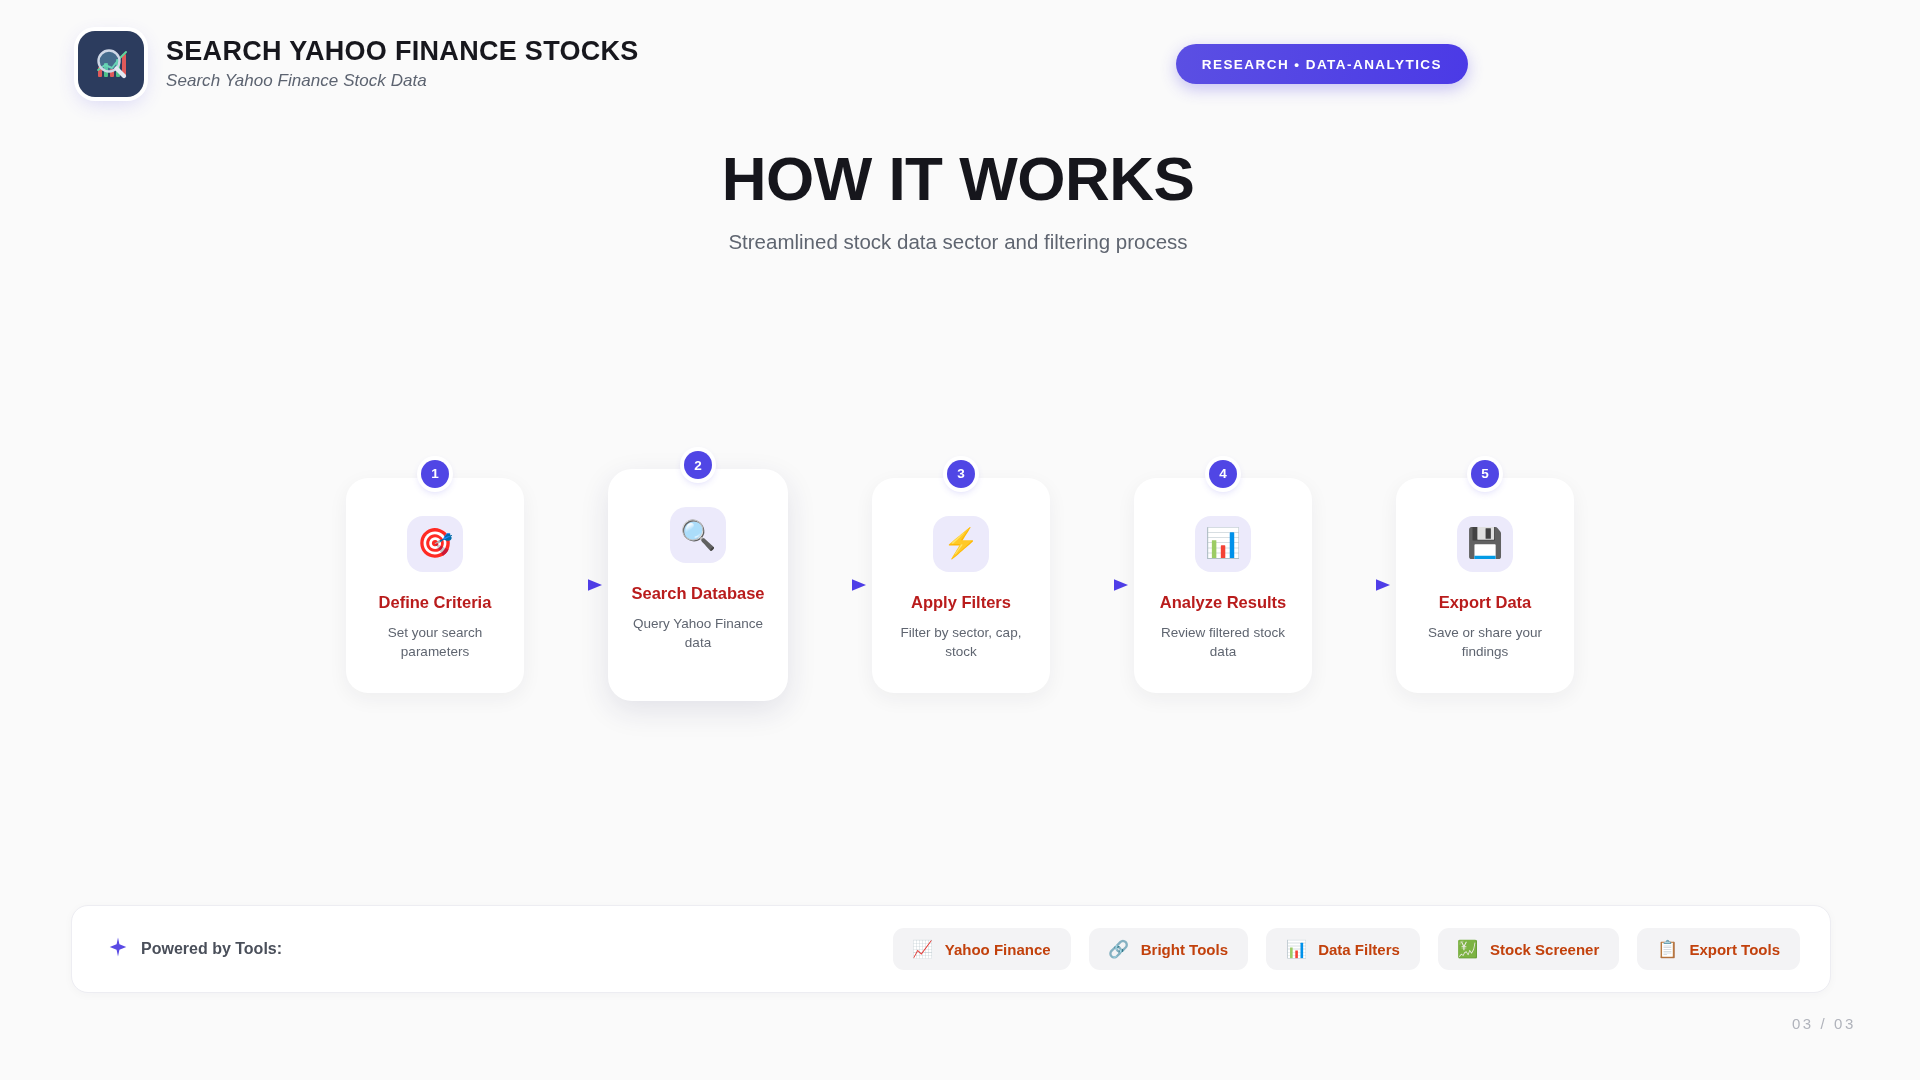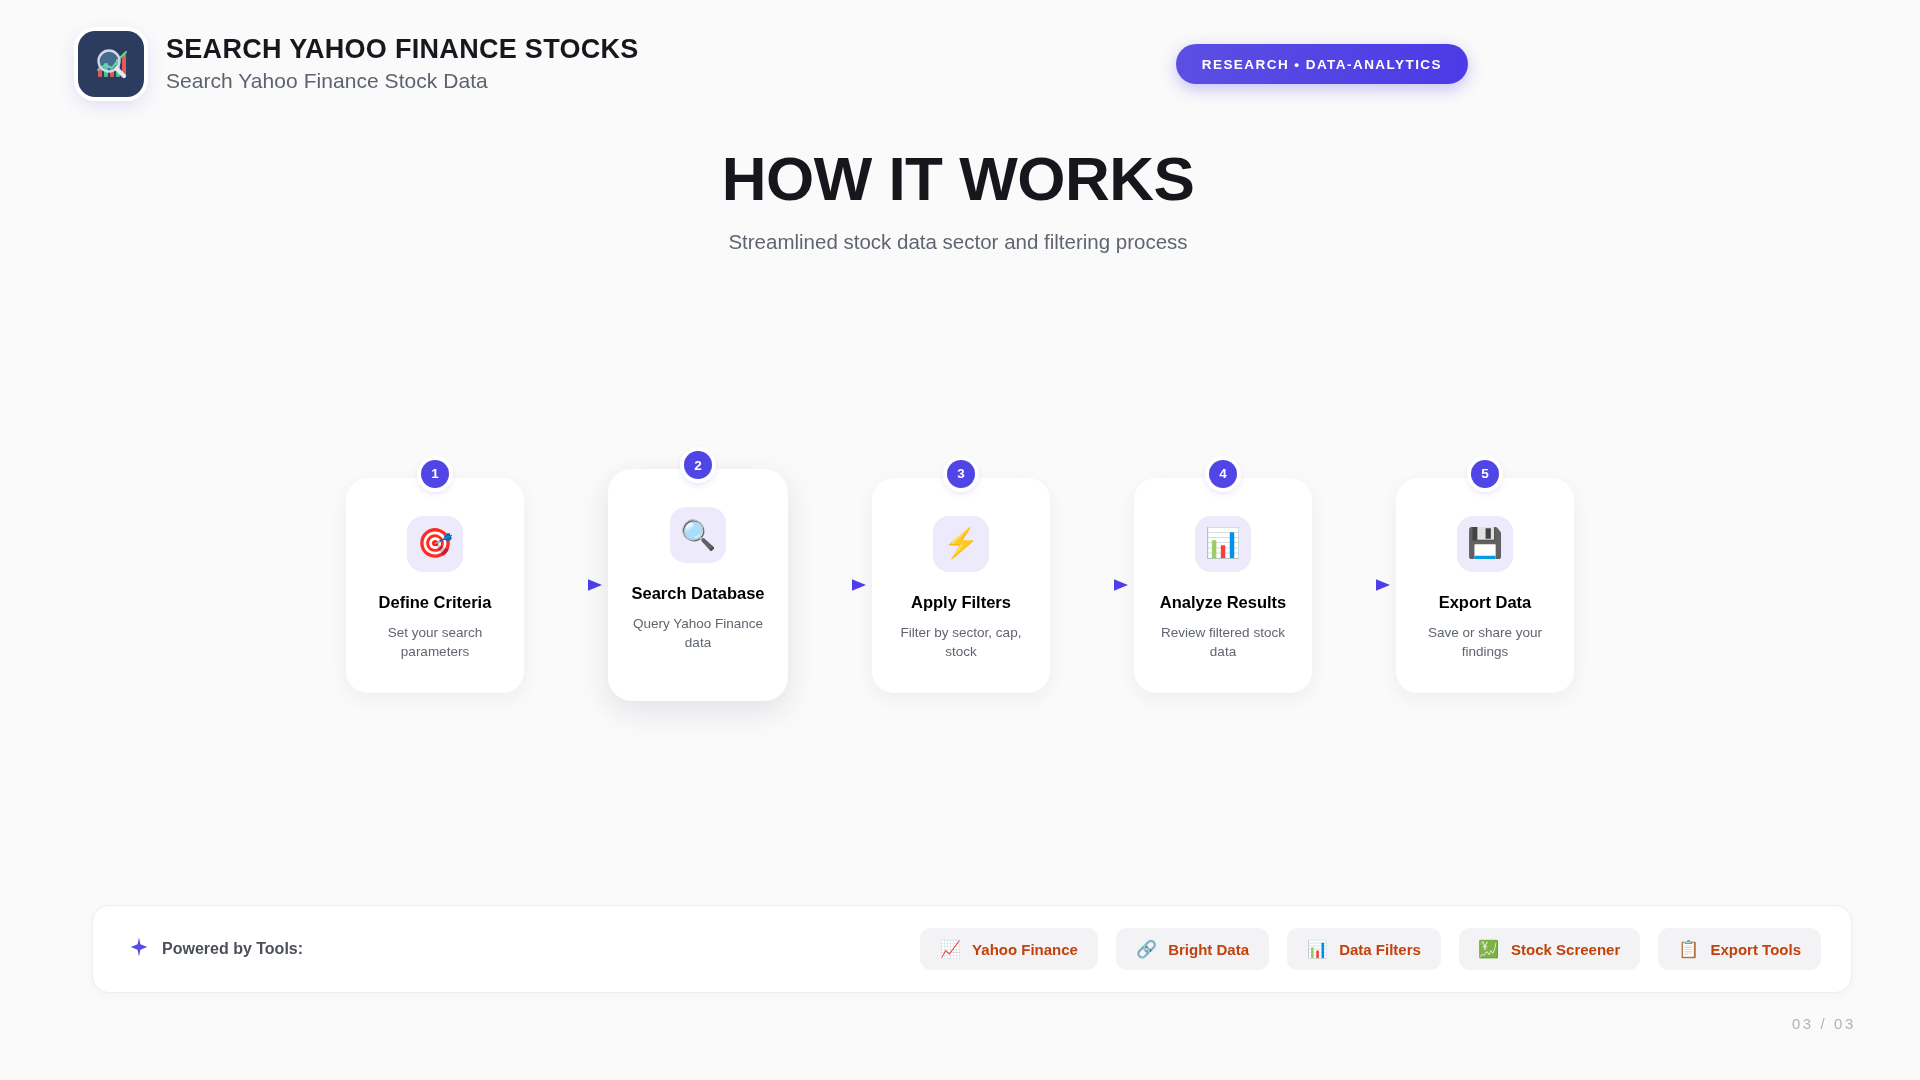--- a/index.html
+++ b/index.html
@@ -51,24 +51,25 @@
   .brand-title {
     font-size: 27px;
     font-weight: 700;
     letter-spacing: 0.3px;
     color: #17171d;
     line-height: 1.08;
     text-transform: uppercase;
   }
 
   .brand-sub {
-    font-size: 21px;
+    font-size: 17px;
     font-weight: 400;
     color: #5c6370;
     letter-spacing: 0.05px;
+    font-style: italic;
   }
 
   .header-badge {
     margin-left: auto;
     height: 40px;
     padding: 12px 26px;
     border-radius: 999px;
     background: linear-gradient(100deg, #5b4fe3 0%, #4b3ae6 100%);
     color: #ffffff;
     font-size: 13.5px;
@@ -165,21 +166,21 @@
     align-items: center;
     justify-content: center;
     font-size: 29px;
     line-height: 1;
   }
 
   .step-title {
     margin-top: 20px;
     font-size: 16.5px;
     font-weight: 700;
-    color: #000000;
+    color: #b91c1c;
     text-align: center;
     line-height: 1.22;
     max-width: 150px;
   }
 
   .step-desc {
     margin-top: 11px;
     font-size: 13.5px;
     font-weight: 400;
     color: #5f6570;
@@ -193,21 +194,21 @@
     height: 20px;
     flex: none;
     display: flex;
     align-items: center;
     justify-content: center;
   }
 
   
   .tools-bar {
     position: absolute;
-    left: 92px;
+    left: 71px;
     top: 905px;
     width: 1760px;
     height: 88px;
     background: #ffffff;
     border: 1px solid #ededf2;
     border-radius: 17px;
     display: flex;
     align-items: center;
     padding: 0 30px 0 35px;
     box-shadow: 0 2px 10px rgba(30,30,50,0.030);
@@ -382,21 +383,21 @@
     </span>
     <span class="tools-label">Powered by Tools:</span>
   </div>
   <div class="tool-chips" id="chips">
       <div class="tool-chip">
         <span class="tool-chip-icon">📈</span>
         <span class="tool-chip-label">Yahoo Finance</span>
       </div>
       <div class="tool-chip">
         <span class="tool-chip-icon">🔗</span>
-        <span class="tool-chip-label">Bright Data</span>
+        <span class="tool-chip-label">Bright Tools</span>
       </div>
       <div class="tool-chip">
         <span class="tool-chip-icon">📊</span>
         <span class="tool-chip-label">Data Filters</span>
       </div>
       <div class="tool-chip">
         <span class="tool-chip-icon">💹</span>
         <span class="tool-chip-label">Stock Screener</span>
       </div>
       <div class="tool-chip">

